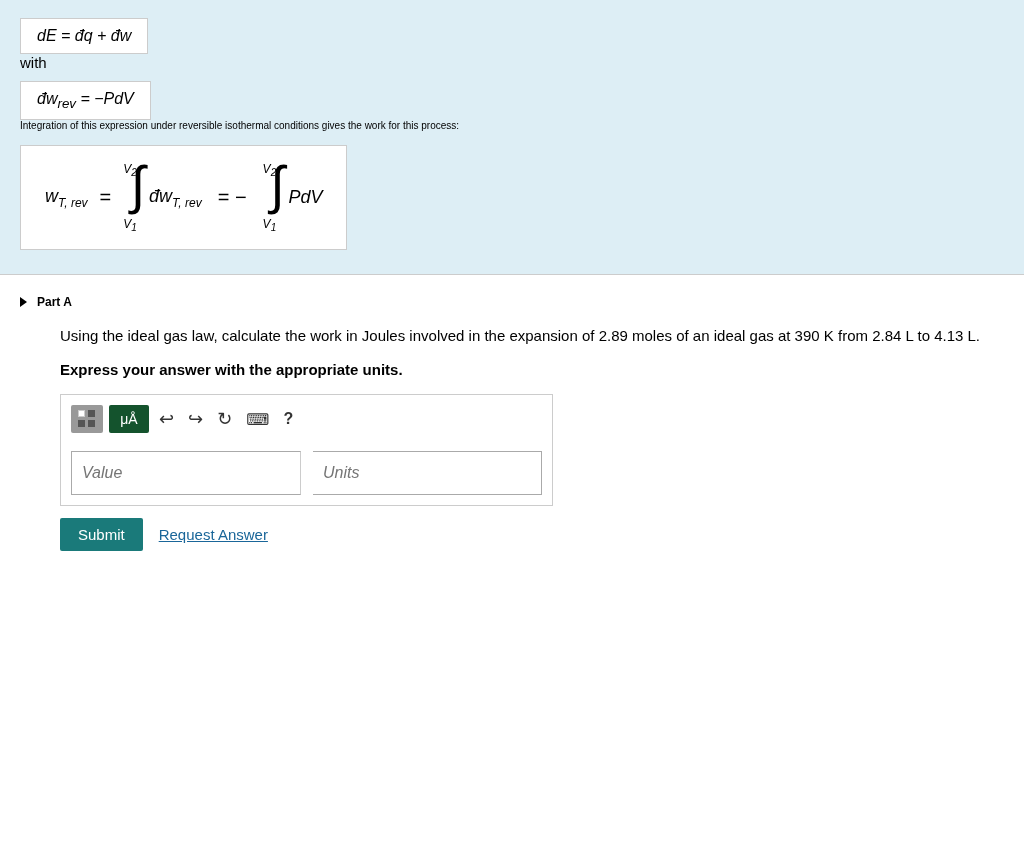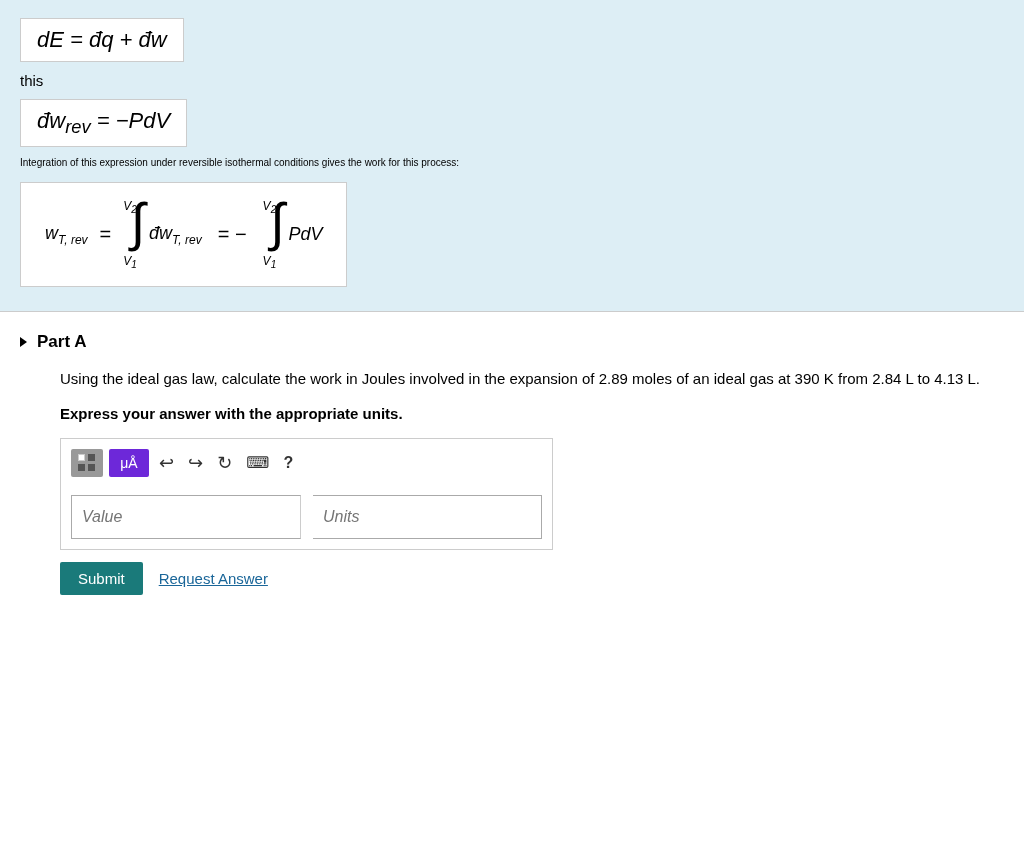--- a/index.html
+++ b/index.html
@@ -18,22 +18,21 @@
     .intro-text {
       font-size: 15px;
       margin-bottom: 10px;
     }
 
     .formula-box {
       background: #fff;
       border: 1px solid #ccc;
       display: inline-block;
       padding: 8px 16px;
-      margin-bottom: 10px;
-      font-size: 22px;
+      font-size: 16px;
       font-style: italic;
     }
 
     .with-text {
       font-size: 15px;
       margin-bottom: 10px;
     }
 
     .integration-text {
       font-size: 10px;
@@ -67,21 +66,21 @@
 
     .part-section {
       padding: 20px 20px 20px 20px;
     }
 
     .part-header {
       display: flex;
       align-items: center;
       gap: 10px;
       font-weight: bold;
-      font-size: 17px;
+      font-size: 12px;
       margin-bottom: 16px;
     }
 
     .triangle-icon {
       width: 0;
       height: 0;
       border-left: 7px solid #000;
       border-top: 5px solid transparent;
       border-bottom: 5px solid transparent;
     }
@@ -126,21 +125,21 @@
       font-size: 13px;
       display: flex;
       align-items: center;
       justify-content: center;
       min-width: 32px;
       min-height: 28px;
       border-radius: 2px;
     }
 
     .tool-btn-mu {
-      background: #6d28d9;
+      background: #14532d;
       color: #fff;
       border: none;
       padding: 4px 8px;
       cursor: pointer;
       font-size: 14px;
       display: flex;
       align-items: center;
       justify-content: center;
       min-width: 40px;
       min-height: 28px;
@@ -227,21 +226,21 @@
 <body>
 
 <div class="top-section">
 
   <div class="formula-box">
     <span>
       <i>dE</i> = <i>đq</i> + <i>đw</i>
     </span>
   </div>
 
-  <p class="with-text">this</p>
+  <p class="with-text">with</p>
 
   <div class="formula-box">
     <span>
       <i>đw</i><sub>rev</sub> = −<i>PdV</i>
     </span>
   </div>
 
   <p class="integration-text">Integration of this expression under reversible isothermal conditions gives the work for this process:</p>
 
   <div class="integral-box">

